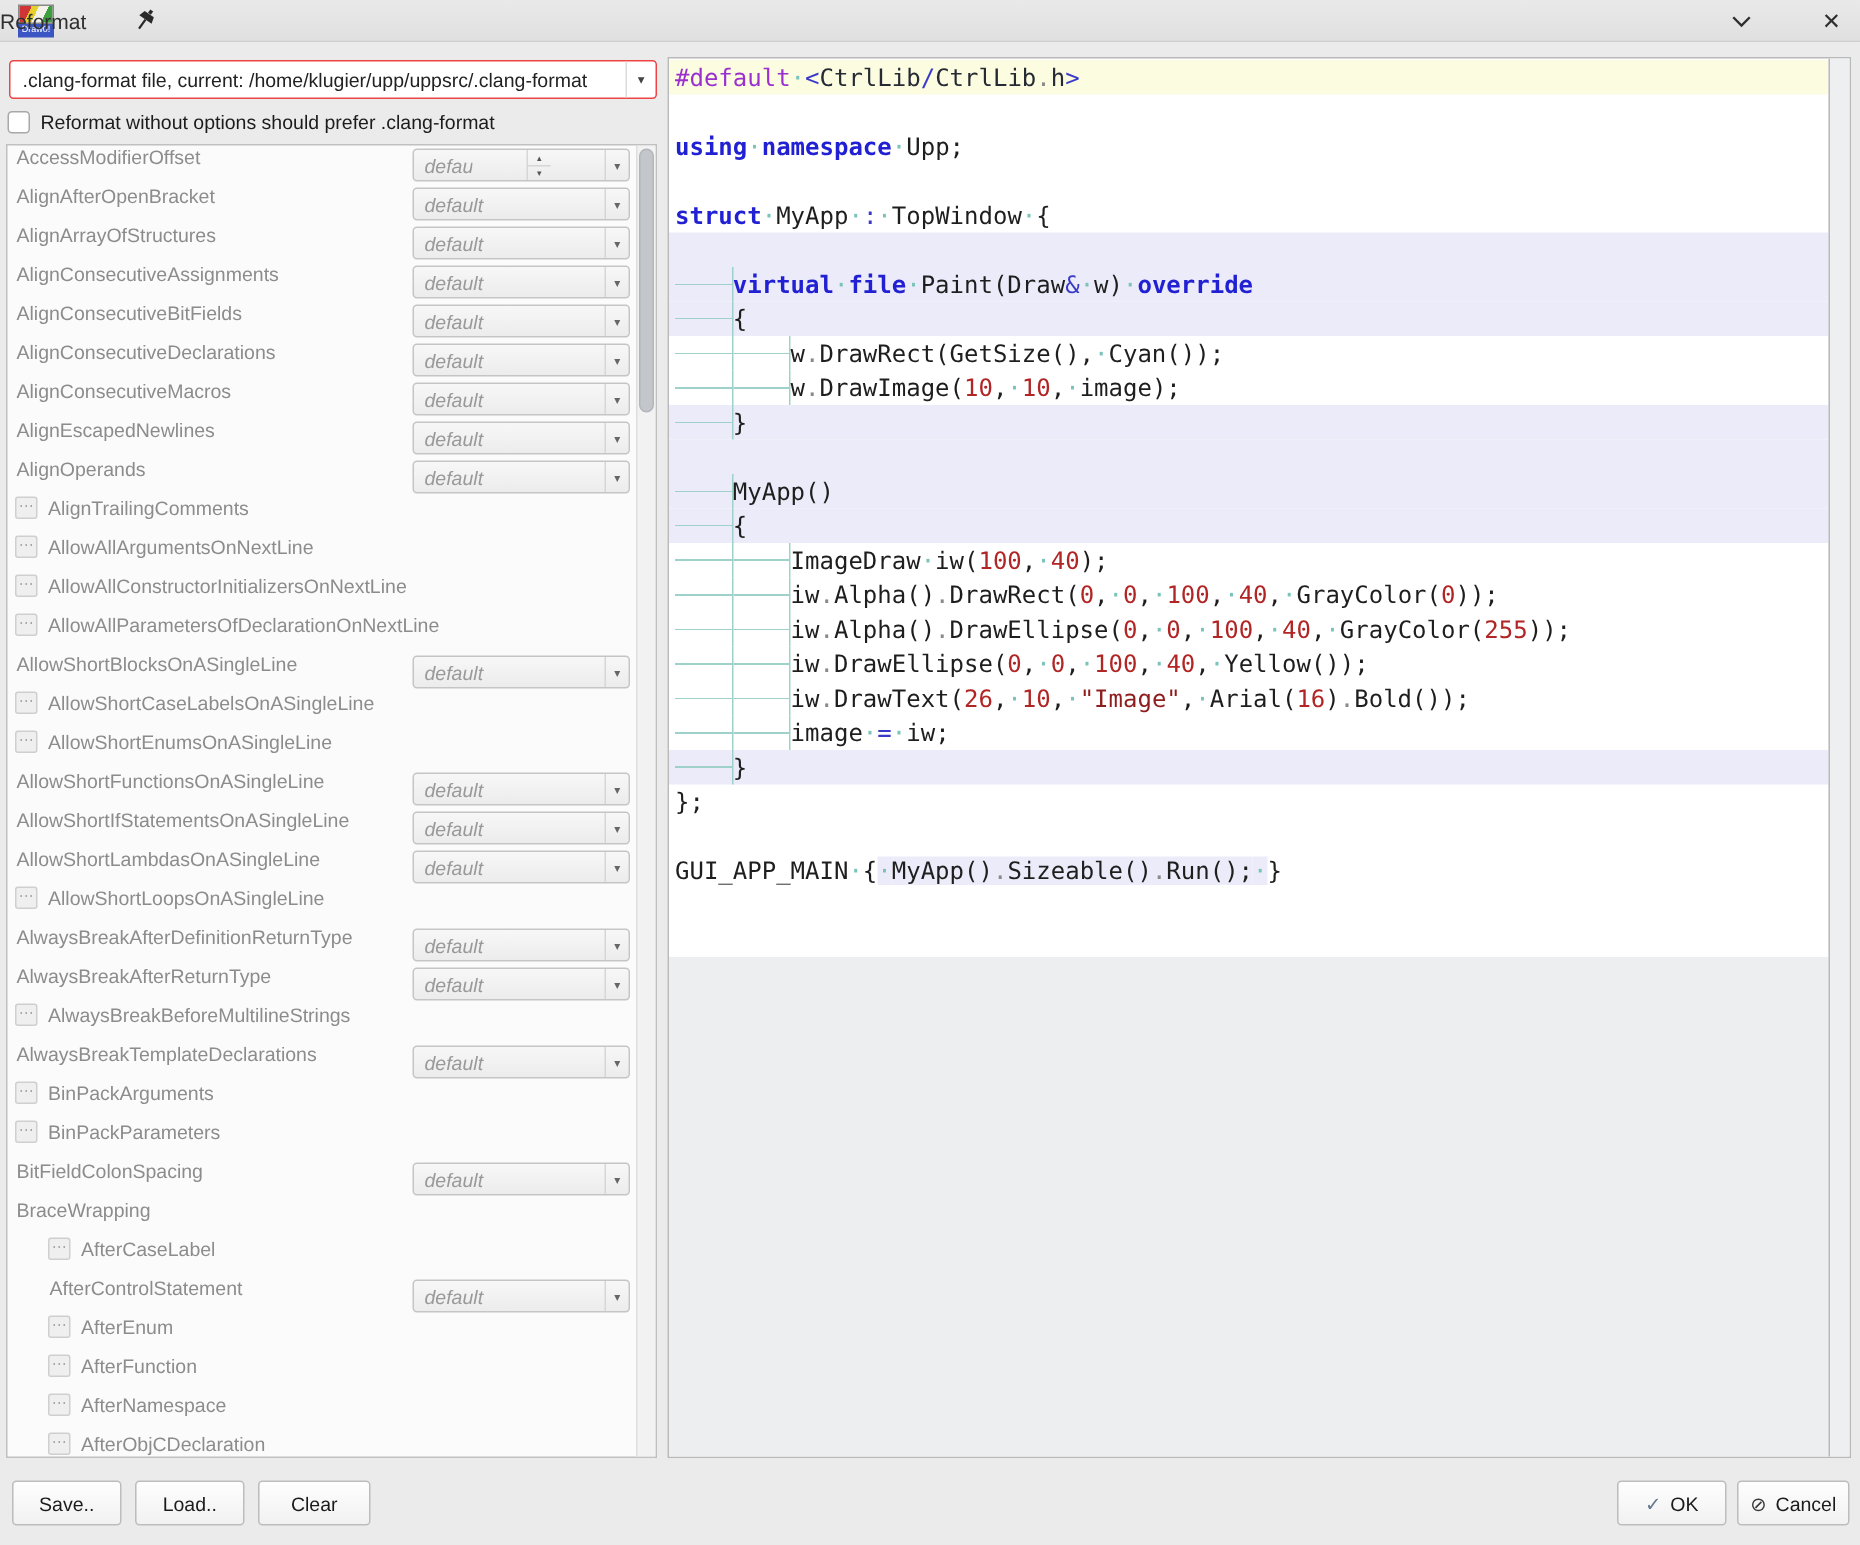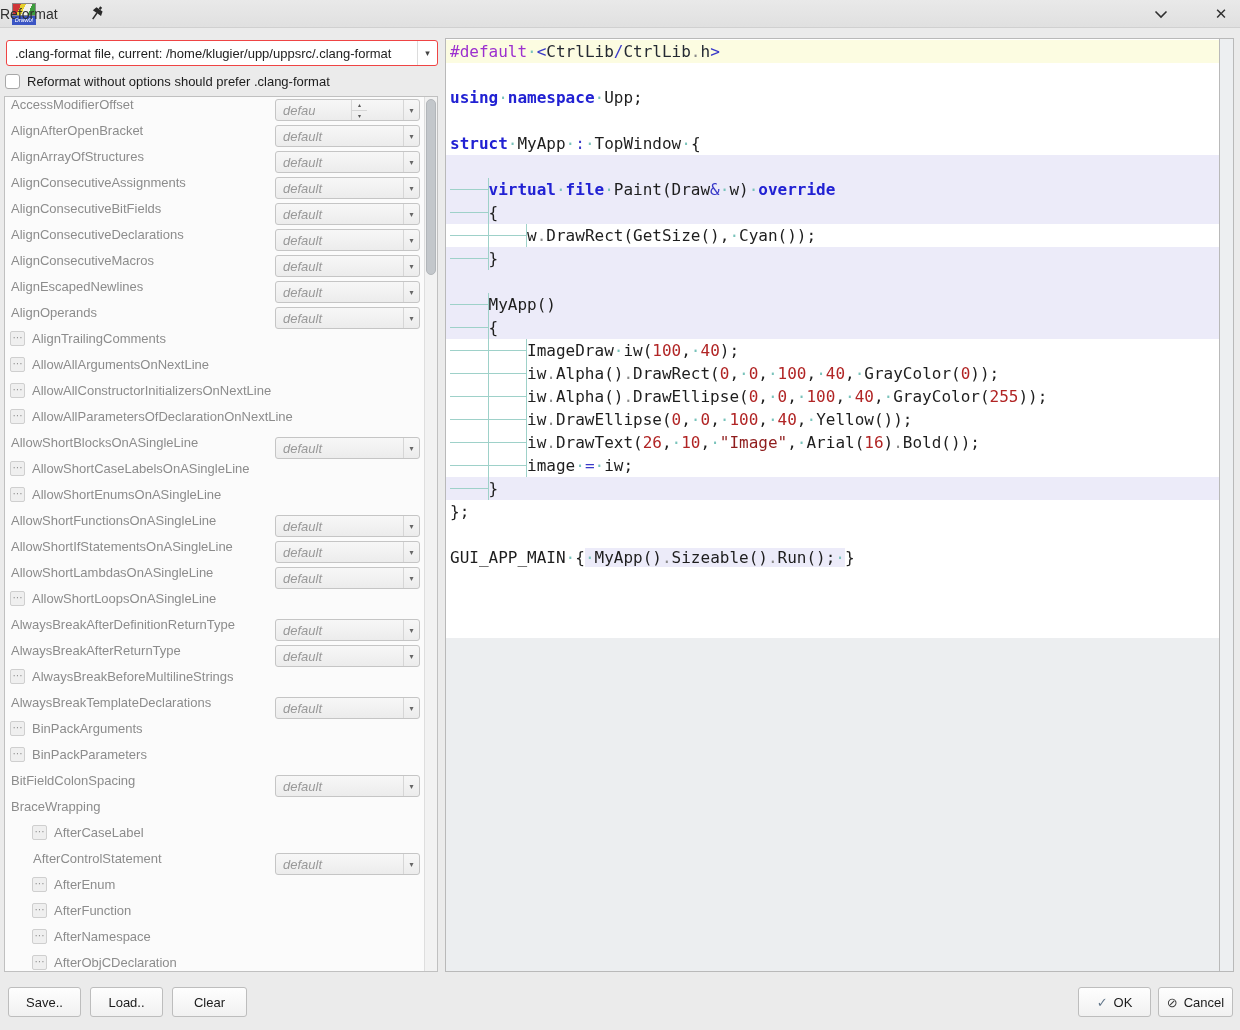--- a/index.html
+++ b/index.html
@@ -336,20 +336,21 @@
   <div class="code-lines" id="code-lines">
       <div class="cl yel"><span class="tk pp">#default</span><span class="tk sp">·</span><span class="tk op">&lt;</span><span class="tk inc">CtrlLib</span><span class="tk op">/</span><span class="tk inc">CtrlLib</span><span class="tk dot">.</span><span class="tk inc">h</span><span class="tk op">&gt;</span></div>
       <div class="cl"></div>
       <div class="cl"><span class="tk kw">using</span><span class="tk sp">·</span><span class="tk kw">namespace</span><span class="tk sp">·</span><span class="tk t">Upp;</span></div>
       <div class="cl"></div>
       <div class="cl"><span class="tk kw">struct</span><span class="tk sp">·</span><span class="tk t">MyApp</span><span class="tk sp">·</span><span class="tk op">:</span><span class="tk sp">·</span><span class="tk t">TopWindow</span><span class="tk sp">·</span><span class="tk t">{</span></div>
       <div class="cl lav"></div>
       <div class="cl lav"><span class="ind"></span><span class="tk kw">virtual</span><span class="tk sp">·</span><span class="tk kw">file</span><span class="tk sp">·</span><span class="tk t">Paint(Draw</span><span class="tk op">&amp;</span><span class="tk sp">·</span><span class="tk t">w)</span><span class="tk sp">·</span><span class="tk kw">override</span></div>
       <div class="cl lav"><span class="ind"></span><span class="tk t">{</span></div>
       <div class="cl"><span class="ind"></span><span class="ind"></span><span class="tk t">w</span><span class="tk dot">.</span><span class="tk t">DrawRect(GetSize(),</span><span class="tk sp">·</span><span class="tk t">Cyan());</span></div>
+      <div class="cl"><span class="ind"></span><span class="ind"></span><span class="tk t">w</span><span class="tk dot">.</span><span class="tk t">DrawImage(</span><span class="tk num">10</span><span class="tk t">,</span><span class="tk sp">·</span><span class="tk num">10</span><span class="tk t">,</span><span class="tk sp">·</span><span class="tk t">image);</span></div>
       <div class="cl lav"><span class="ind"></span><span class="tk t">}</span></div>
       <div class="cl lav"></div>
       <div class="cl lav"><span class="ind"></span><span class="tk t">MyApp()</span></div>
       <div class="cl lav"><span class="ind"></span><span class="tk t">{</span></div>
       <div class="cl"><span class="ind"></span><span class="ind"></span><span class="tk t">ImageDraw</span><span class="tk sp">·</span><span class="tk t">iw(</span><span class="tk num">100</span><span class="tk t">,</span><span class="tk sp">·</span><span class="tk num">40</span><span class="tk t">);</span></div>
       <div class="cl"><span class="ind"></span><span class="ind"></span><span class="tk t">iw</span><span class="tk dot">.</span><span class="tk t">Alpha()</span><span class="tk dot">.</span><span class="tk t">DrawRect(</span><span class="tk num">0</span><span class="tk t">,</span><span class="tk sp">·</span><span class="tk num">0</span><span class="tk t">,</span><span class="tk sp">·</span><span class="tk num">100</span><span class="tk t">,</span><span class="tk sp">·</span><span class="tk num">40</span><span class="tk t">,</span><span class="tk sp">·</span><span class="tk t">GrayColor(</span><span class="tk num">0</span><span class="tk t">));</span></div>
       <div class="cl"><span class="ind"></span><span class="ind"></span><span class="tk t">iw</span><span class="tk dot">.</span><span class="tk t">Alpha()</span><span class="tk dot">.</span><span class="tk t">DrawEllipse(</span><span class="tk num">0</span><span class="tk t">,</span><span class="tk sp">·</span><span class="tk num">0</span><span class="tk t">,</span><span class="tk sp">·</span><span class="tk num">100</span><span class="tk t">,</span><span class="tk sp">·</span><span class="tk num">40</span><span class="tk t">,</span><span class="tk sp">·</span><span class="tk t">GrayColor(</span><span class="tk num">255</span><span class="tk t">));</span></div>
       <div class="cl"><span class="ind"></span><span class="ind"></span><span class="tk t">iw</span><span class="tk dot">.</span><span class="tk t">DrawEllipse(</span><span class="tk num">0</span><span class="tk t">,</span><span class="tk sp">·</span><span class="tk num">0</span><span class="tk t">,</span><span class="tk sp">·</span><span class="tk num">100</span><span class="tk t">,</span><span class="tk sp">·</span><span class="tk num">40</span><span class="tk t">,</span><span class="tk sp">·</span><span class="tk t">Yellow());</span></div>
       <div class="cl"><span class="ind"></span><span class="ind"></span><span class="tk t">iw</span><span class="tk dot">.</span><span class="tk t">DrawText(</span><span class="tk num">26</span><span class="tk t">,</span><span class="tk sp">·</span><span class="tk num">10</span><span class="tk t">,</span><span class="tk sp">·</span><span class="tk str">"Image"</span><span class="tk t">,</span><span class="tk sp">·</span><span class="tk t">Arial(</span><span class="tk num">16</span><span class="tk t">)</span><span class="tk dot">.</span><span class="tk t">Bold());</span></div>
       <div class="cl"><span class="ind"></span><span class="ind"></span><span class="tk t">image</span><span class="tk sp">·</span><span class="tk op">=</span><span class="tk sp">·</span><span class="tk t">iw;</span></div>

